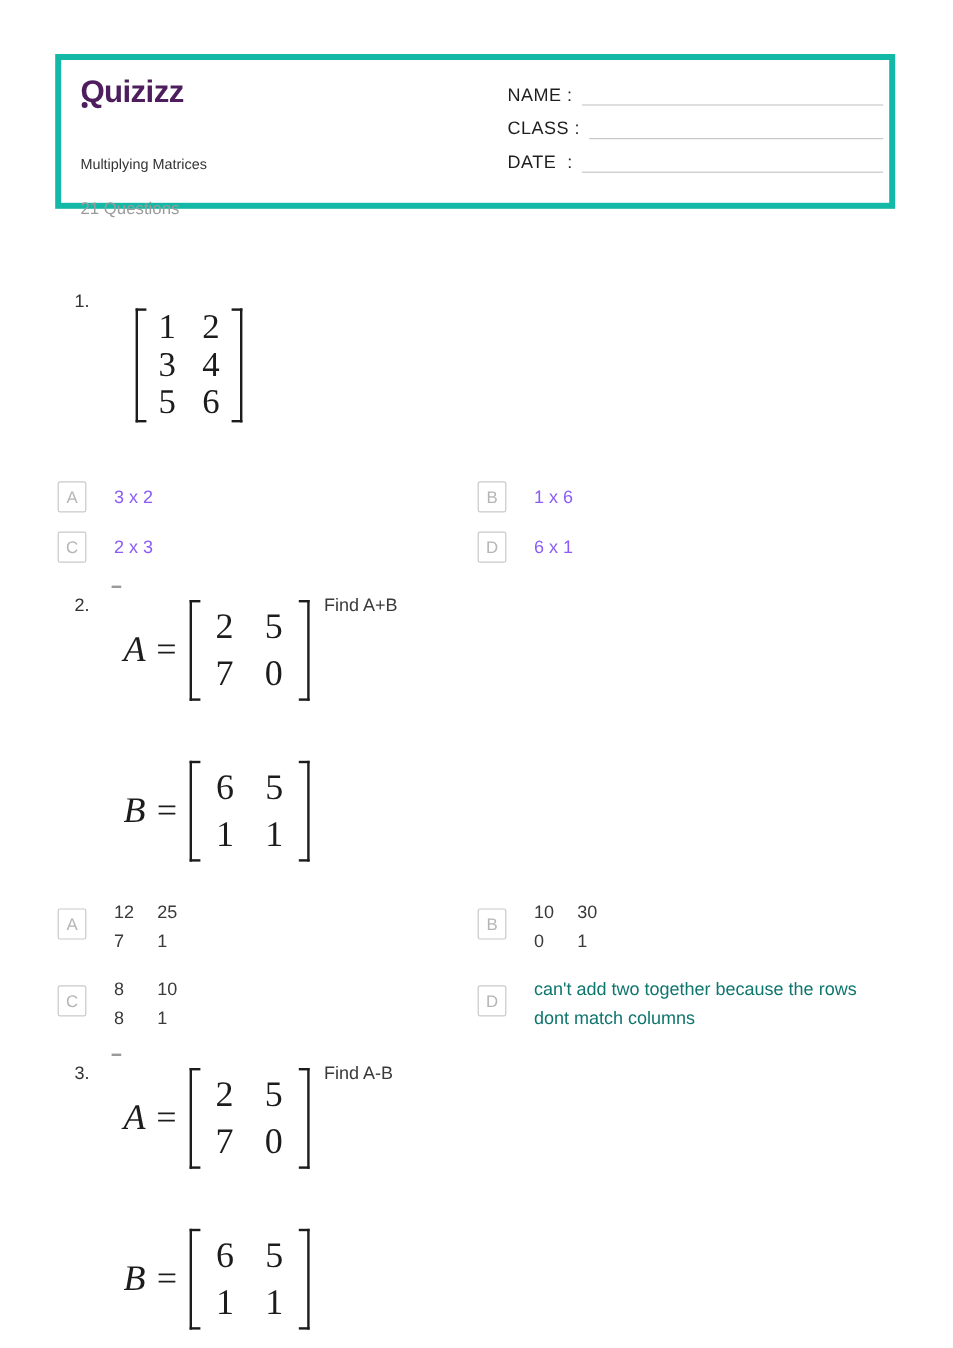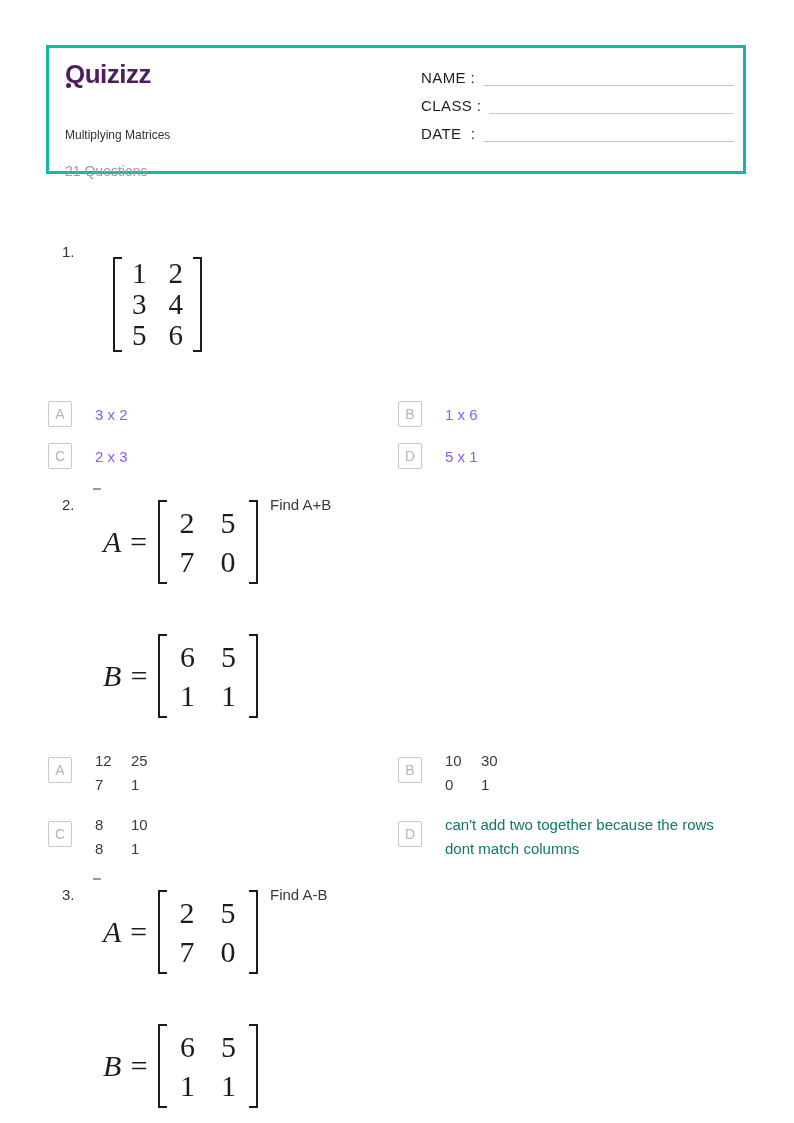--- a/index.html
+++ b/index.html
@@ -4,21 +4,21 @@
 <style>
   html,body { margin:0; padding:0; background:#ffffff; }
   .page {
     position:relative; width:794px; height:1123px; margin:0 auto;
     background:#ffffff; overflow:hidden;
     font-family:"Liberation Sans", sans-serif; color:#3a3a3a;
   }
   
   .hdr {
     position:absolute; left:46px; top:45px; width:700px; height:129px;
-    border:3px solid #14b8a6; background:#fff; box-sizing:border-box;
+    border:5px solid #14b8a6; background:#fff; box-sizing:border-box;
   }
   .logo {
     position:absolute; left:16px; top:11px;
     font-size:26px; font-weight:bold; letter-spacing:-0.5px; color:#4d1d5e;
   }
   .logo .qdot { position:relative; }
   .logo .qdot::after {
     content:""; position:absolute; left:1px; bottom:1px;
     width:5px; height:5px; border-radius:50%; background:#4d1d5e;
   }
@@ -103,21 +103,21 @@
     </div>
   </div>
 
   <div class="optbox" style="left:48px; top:401px;">A</div>
   <div class="opttext" style="left:95px; top:406px;">3 x 2</div>
   <div class="optbox" style="left:398px; top:401px;">B</div>
   <div class="opttext" style="left:445px; top:406px;">1 x 6</div>
   <div class="optbox" style="left:48px; top:443px;">C</div>
   <div class="opttext" style="left:95px; top:448px;">2 x 3</div>
   <div class="optbox" style="left:398px; top:443px;">D</div>
-  <div class="opttext" style="left:445px; top:448px;">5 x 1</div>
+  <div class="opttext" style="left:445px; top:448px;">6 x 1</div>
 
   <div class="stray" style="left:93px; top:488px;"></div>
   <div class="qnum" style="left:62px; top:496px;">2.</div>
   <div class="prompt" style="left:270px; top:496px;">Find A+B</div>
 
   <div class="matrix" style="left:103px; top:500px;">
     <span class="mprefix">A =</span>
     <div class="mbody">
       <span class="br l"></span>
       <div class="mgrid">

